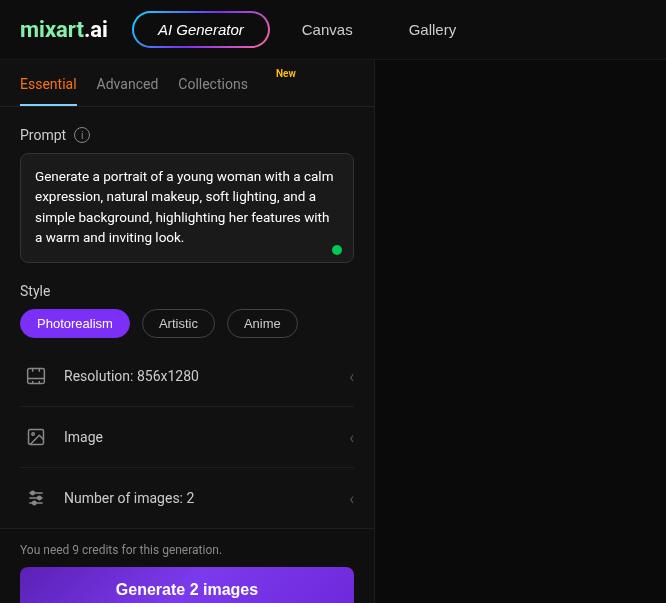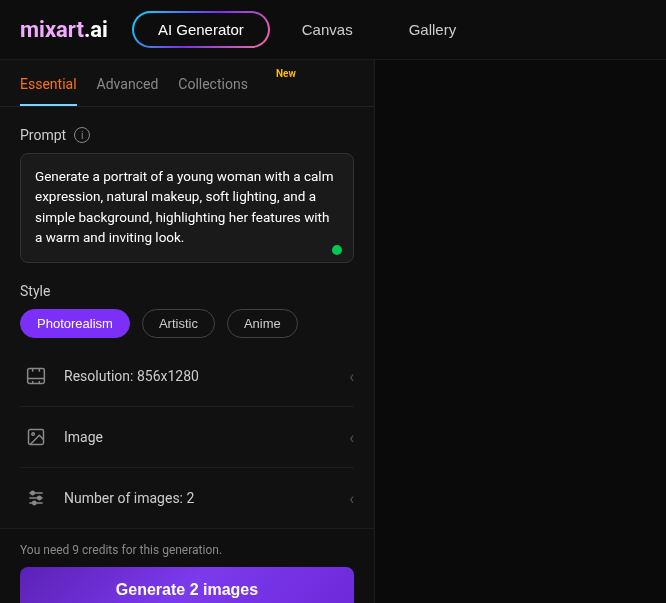--- a/index.html
+++ b/index.html
@@ -28,21 +28,21 @@
     }
 
     .logo {
       font-size: 22px;
       font-weight: 700;
       margin-right: 24px;
       white-space: nowrap;
     }
 
     .logo-mix {
-      color: #f0abfc;
+      color: #86efac;
     }
 
     .logo-ai {
       color: #ffffff;
     }
 
     .logo-dot {
       color: #ffffff;
     }
 
@@ -63,20 +63,21 @@
       background: transparent;
       color: #cccccc;
       transition: all 0.2s;
     }
 
     .nav-tab.active {
       border: 2px solid transparent;
       background: linear-gradient(#0d0d0d, #0d0d0d) padding-box,
                   linear-gradient(135deg, #00e5ff, #7b2ff7, #ff6b9d) border-box;
       color: #ffffff;
+      font-style: italic;
     }
 
     
     .main {
       display: flex;
       height: calc(603px - 60px);
     }
 
     
     .left-panel {

